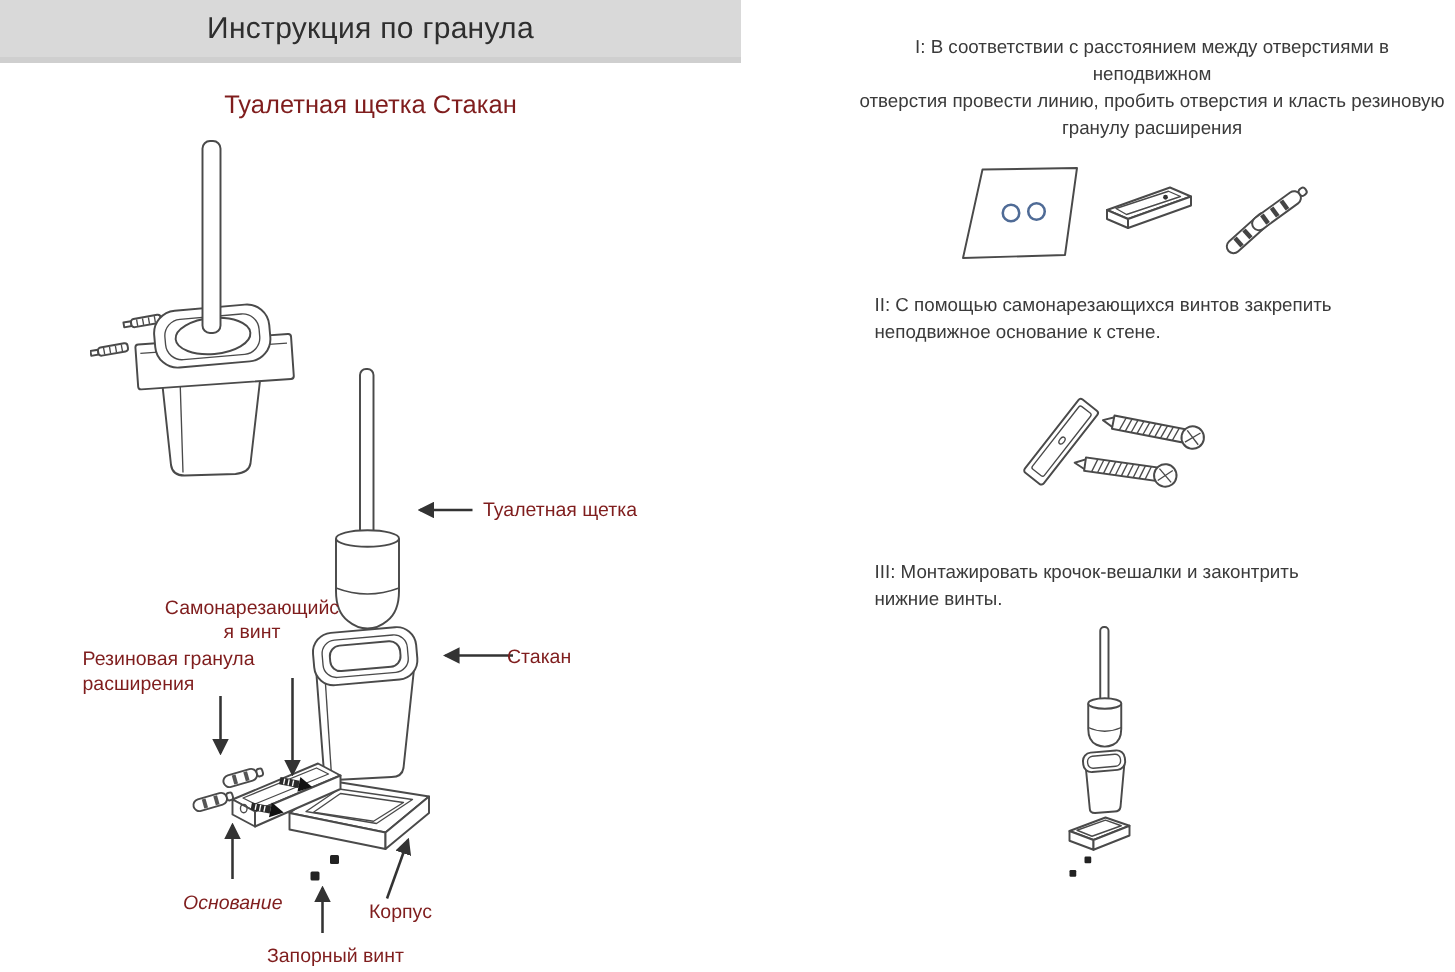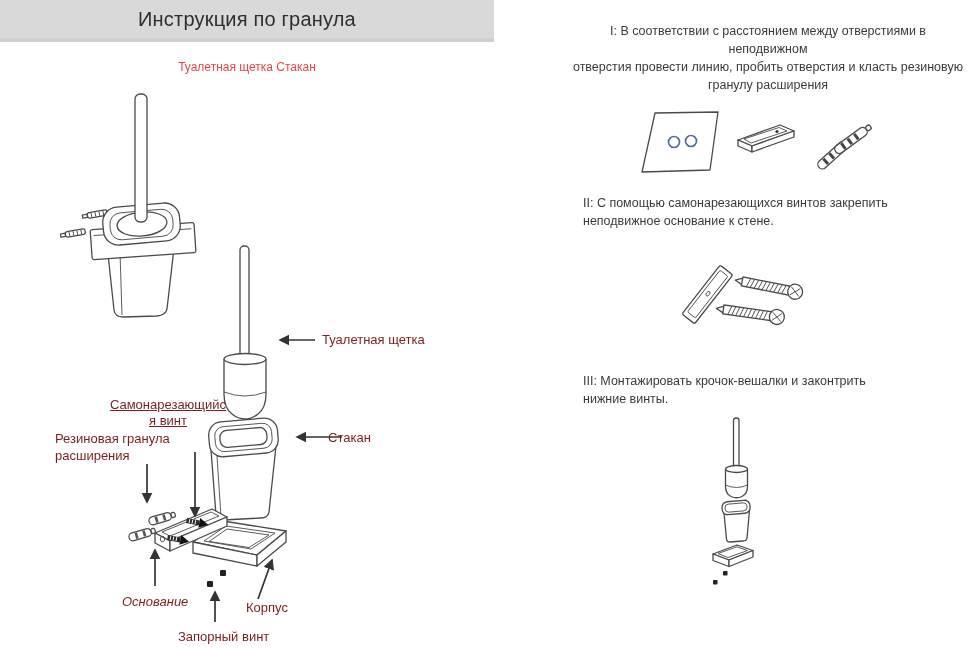--- a/index.html
+++ b/index.html
@@ -6,29 +6,29 @@
   html,body { background:#fff; }
   body { font-family:"Liberation Sans", sans-serif; }
   .page { position:relative; width:970px; height:648px; background:#ffffff; overflow:hidden; color:#3a3a3a; }
 
   .header-bar { position:absolute; left:0; top:0; width:494px; height:42px;
                 background:#d9d9d9; border-bottom:4px solid #cfcfcf;
                 display:flex; align-items:center; justify-content:center; }
   .page-title { font-size:20px; color:#2e2e2e; letter-spacing:.2px; }
 
   .subtitle { position:absolute; left:0; top:60px; width:494px; text-align:center;
-              font-size:12px; color:#ef4444; }
+              font-size:17px; color:#7f1d1d; }
 
   .fig { position:absolute; }
 
   .part-label { position:absolute; font-size:13px; line-height:16px; color:#7f1d1d; white-space:pre-line; }
   .lbl-brush { left:322px; top:332px; }
-  .lbl-screw { left:104px; top:397px; width:128px; text-align:center;text-decoration:underline; }
+  .lbl-screw { left:104px; top:397px; width:128px; text-align:center; }
   .lbl-plug  { left:55px;  top:430px; width:130px; text-align:left; line-height:17px; }
-  .lbl-cup   { left:328px; top:430px; }
+  .lbl-cup   { left:338px; top:430px; }
   .lbl-base  { left:122px; top:594px;font-style:italic; }
   .lbl-body  { left:246px; top:600px; }
   .lbl-lock  { left:178px; top:629px; }
 
   .step-text { position:absolute; font-size:12.5px; line-height:18px; color:#3a3a3a; white-space:pre-line; }
   .step-1-text { left:570px; top:22px;  width:396px; text-align:center; }
   .step-2-text { left:583px; top:195px; width:350px; text-align:left; line-height:17.5px; }
   .step-3-text { left:583px; top:373px; width:350px; text-align:left; line-height:17.5px; }
 
   svg .ln { fill:#ffffff; stroke:#4a4a4a; stroke-width:1.3; stroke-linejoin:round; }

